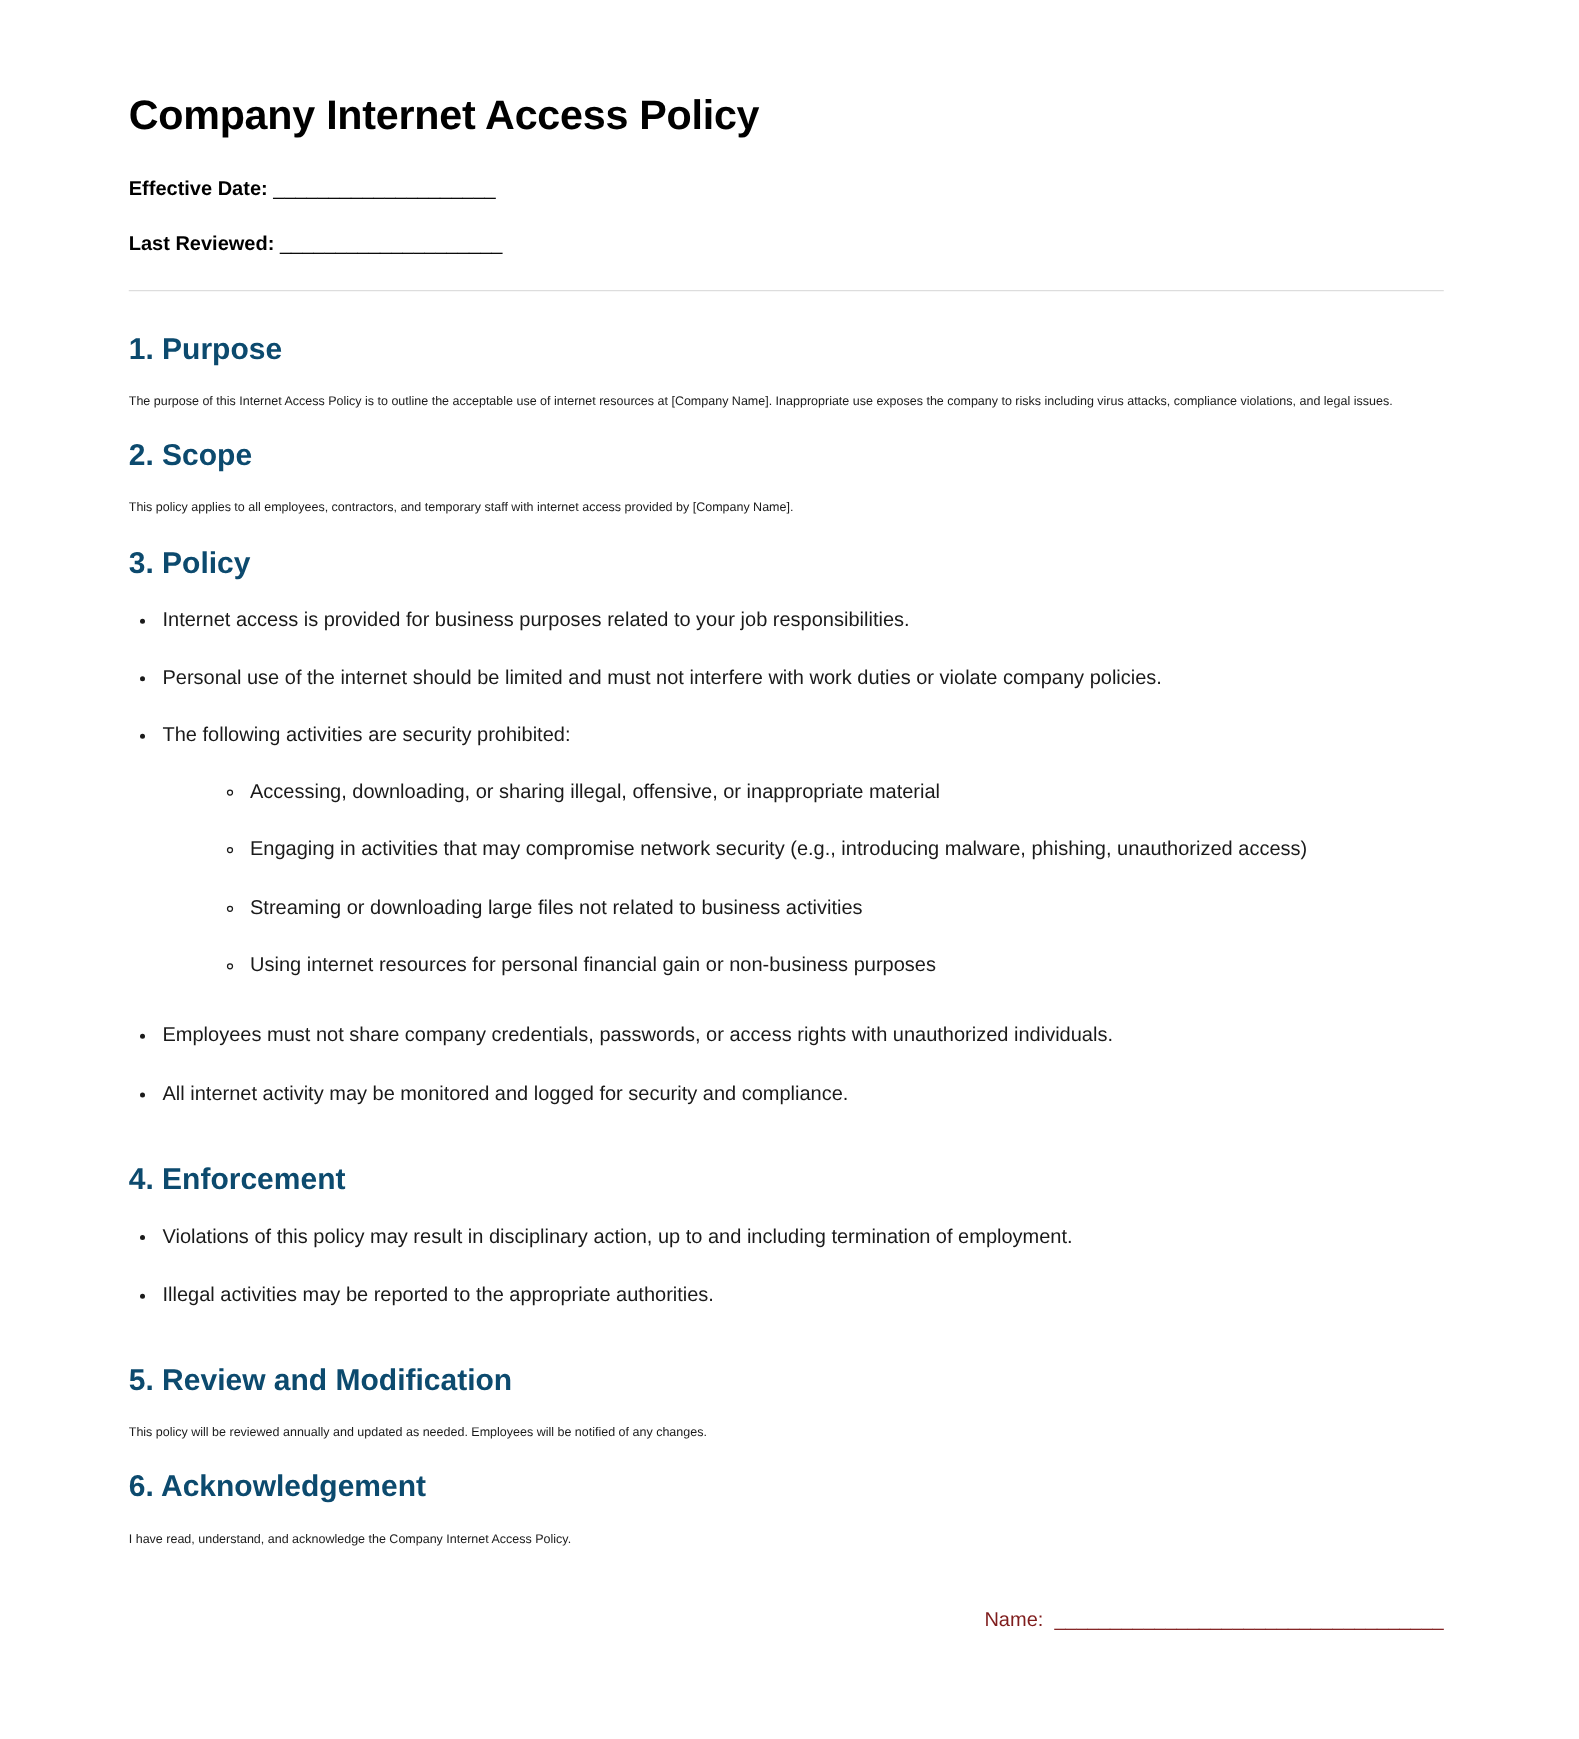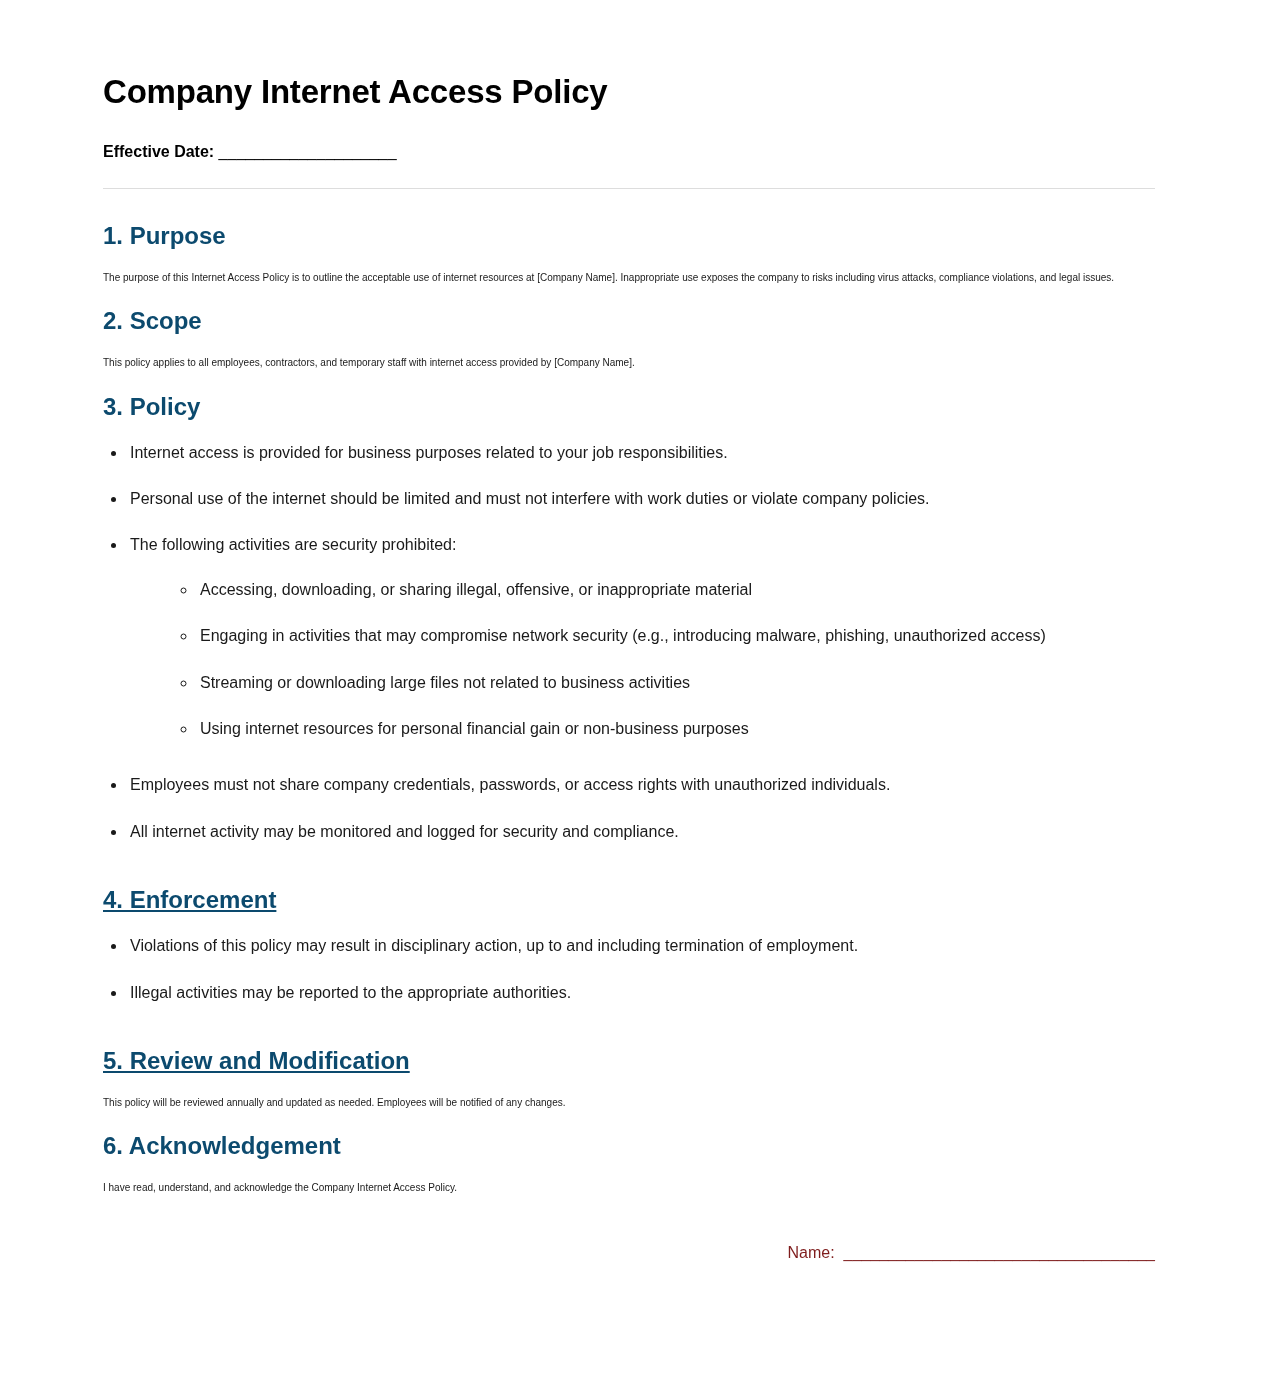--- a/index.html
+++ b/index.html
@@ -47,21 +47,20 @@
   }
   h2.section-heading {
     font-size: 24px;
     line-height: 1.25;
     font-weight: bold;
     color: #0c4a6e;
     margin: 20px 0 18px 0;
   }
   h2.section-heading.spaced-top {
     margin-top: 40px;
-    text-decoration: underline;
   }
   p.body-text {
     font-size: 10px;
     line-height: 1.75;
     margin: 0 0 18px 0;
     max-width: 1055px;
     color: #1a1a1a;
   }
   ul.policy-list {
     margin: 0 0 10px 0;
@@ -109,20 +108,21 @@
 </style>
 </head>
 <body>
 
 <div class="page">
 
   <h1 class="doc-title">Company Internet Access Policy</h1>
 
   <p class="meta-line"><span class="meta-label">Effective Date:</span><span class="meta-blank"> ____________________</span></p>
 
+  <p class="meta-line"><span class="meta-label">Last Reviewed:</span><span class="meta-blank"> ____________________</span></p>
 
   <hr class="divider">
 
   <h2 class="section-heading">1. Purpose</h2>
   <p class="body-text">The purpose of this Internet Access Policy is to outline the acceptable use of internet resources at [Company Name]. Inappropriate use exposes the company to risks including virus attacks, compliance violations, and legal issues.</p>
 
   <h2 class="section-heading">2. Scope</h2>
   <p class="body-text">This policy applies to all employees, contractors, and temporary staff with internet access provided by [Company Name].</p>
 
   <h2 class="section-heading">3. Policy</h2>

